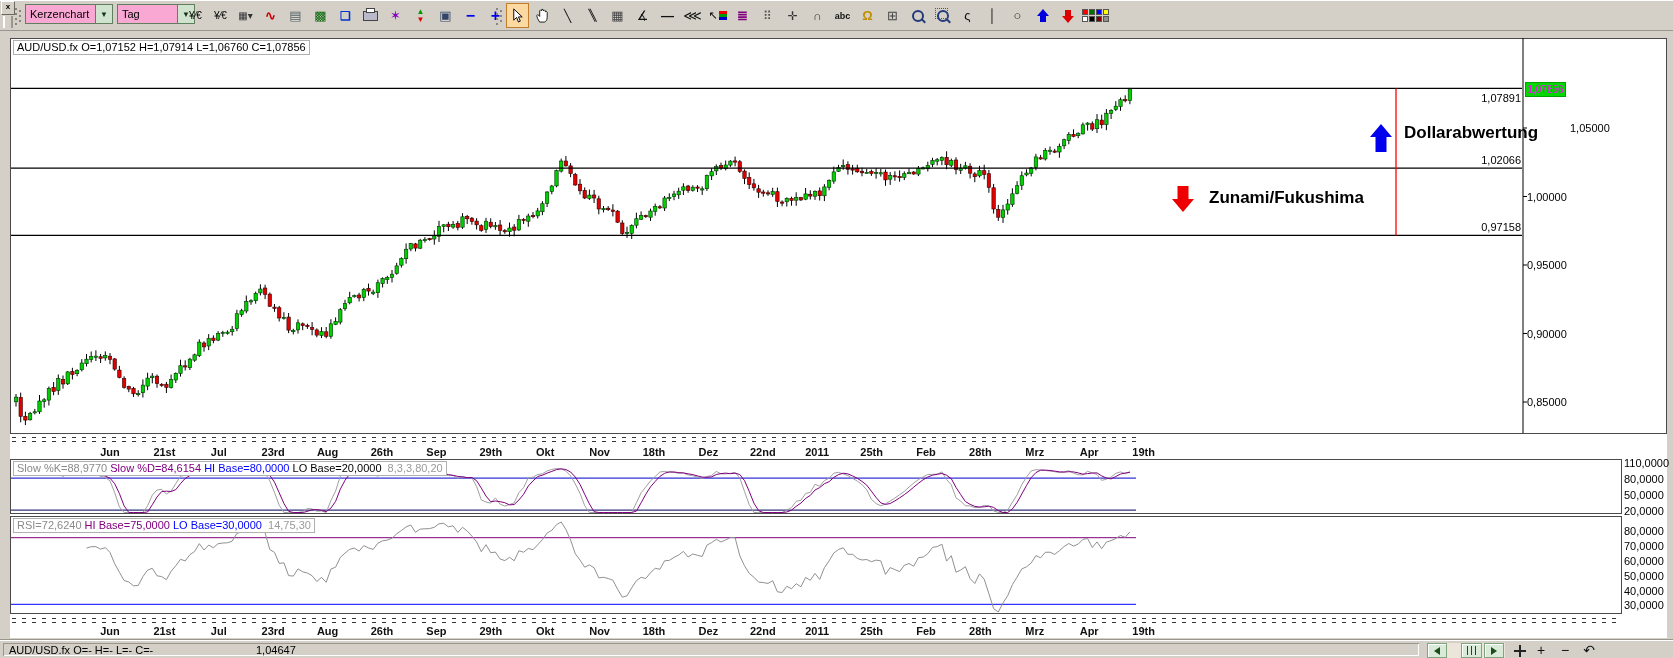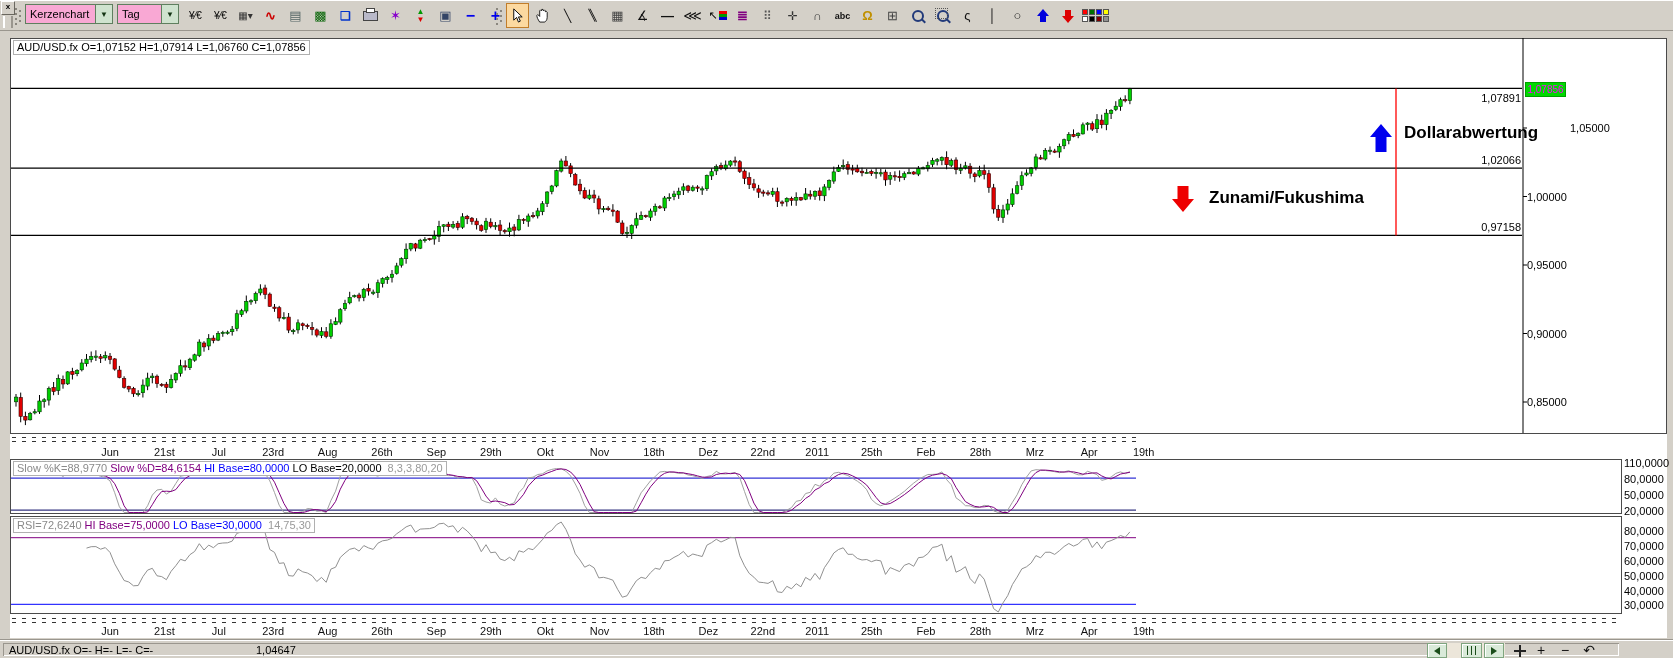--- a/index.html
+++ b/index.html
@@ -45,30 +45,30 @@
   
   .whitebg{position:absolute;left:10px;top:38px;width:1657px;height:600px;background:#fff;}
   .frame{position:absolute;border:1px solid #4a4a4a;box-sizing:border-box;background:#fff;}
   svg{position:absolute;}
   .titlecell{position:absolute;background:#fff;border:1px solid #b0b0b0;font-size:11px;
              padding:0 3px;height:13px;line-height:13px;white-space:nowrap;}
   .axlabel{position:absolute;font-size:11px;line-height:12px;white-space:nowrap;}
   .hlabel{position:absolute;font-size:11px;line-height:12px;text-align:right;}
   .pricetag{position:absolute;left:1525px;top:82px;width:39px;height:13px;background:#00d800;
             color:#ff00ff;font-size:10px;line-height:13px;text-align:center;border:1px solid #00a000;box-sizing:content-box;}
-  .xlab{position:absolute;font-size:11px;transform:translateX(-50%);color:#111;}
+  .xlab{position:absolute;font-size:11px;transform:translateX(-50%);color:#111;font-weight:bold;}
   .ticksrow{position:absolute;height:6px;}
   .ticksrow:before,.ticksrow:after{content:'';position:absolute;left:0;right:0;height:1px;
      background:repeating-linear-gradient(90deg,#333 0 4px,transparent 4px 10px);}
   .ticksrow:before{top:0;} .ticksrow:after{top:4px;}
   .anno{position:absolute;font-weight:bold;font-size:17px;white-space:nowrap;}
   
   .statusbar{position:absolute;left:0;top:640px;width:1673px;height:18px;background:#d4d0c8;
              border-top:1px solid #fff;box-shadow:0 -1px 0 #9a968e;font-size:11px;}
-  .sbfield{position:absolute;left:3px;top:2px;width:1616px;height:13px;
+  .sbfield{position:absolute;left:3px;top:2px;width:1416px;height:13px;
            box-shadow:inset 1px 1px 0 #9a968e,inset -1px -1px 0 #fff;padding:1px 5px;box-sizing:border-box;}
   .sbtext{position:absolute;top:0;white-space:nowrap;}
   .sbbtn{position:absolute;top:2px;width:20px;height:15px;background:#d9ead9;
          border:1px solid #7fa57f;box-shadow:inset 1px 1px 0 #fff;box-sizing:border-box;
          display:flex;align-items:center;justify-content:center;cursor:pointer;}
   .tri-l{width:0;height:0;border-top:4px solid transparent;border-bottom:4px solid transparent;border-right:6px solid #1a4d1a;}
   .tri-r{width:0;height:0;border-top:4px solid transparent;border-bottom:4px solid transparent;border-left:6px solid #1a4d1a;}
   .thumbgrip{width:9px;height:9px;background:repeating-linear-gradient(90deg,#1a4d1a 0 1px,transparent 1px 4px);}
   .sbtrack{position:absolute;left:1427px;top:2px;width:78px;height:15px;background:#ece6da;}
   .sbglyph{position:absolute;top:1px;font-size:14px;color:#111;cursor:pointer;width:18px;text-align:center;}
@@ -83,21 +83,21 @@
 
   <div class="toolbar">
     <div class="xbtn">x</div>
     <div class="vgrip"></div>
     <div class="dotgrip" style="left:15px"></div>
 
     <div class="combo" style="left:25px;width:88px">
       <span class="ctext">Kerzenchart</span>
       <span class="cbtn">▼</span>
     </div>
-    <div class="combo" style="left:117px;width:62px">
+    <div class="combo" style="left:117px;width:78px">
       <span class="ctext">Tag</span>
       <span class="cbtn">▼</span>
     </div>
 
     <div class="tbicons" id="iconsA" style="left:184px">
         <div class="tbtn">
           <span style="color:#000;font-size:10px;">¥⁄€</span>
         </div>
         <div class="tbtn">
           <span style="color:#000;font-size:10px;">¥⁄€</span>

